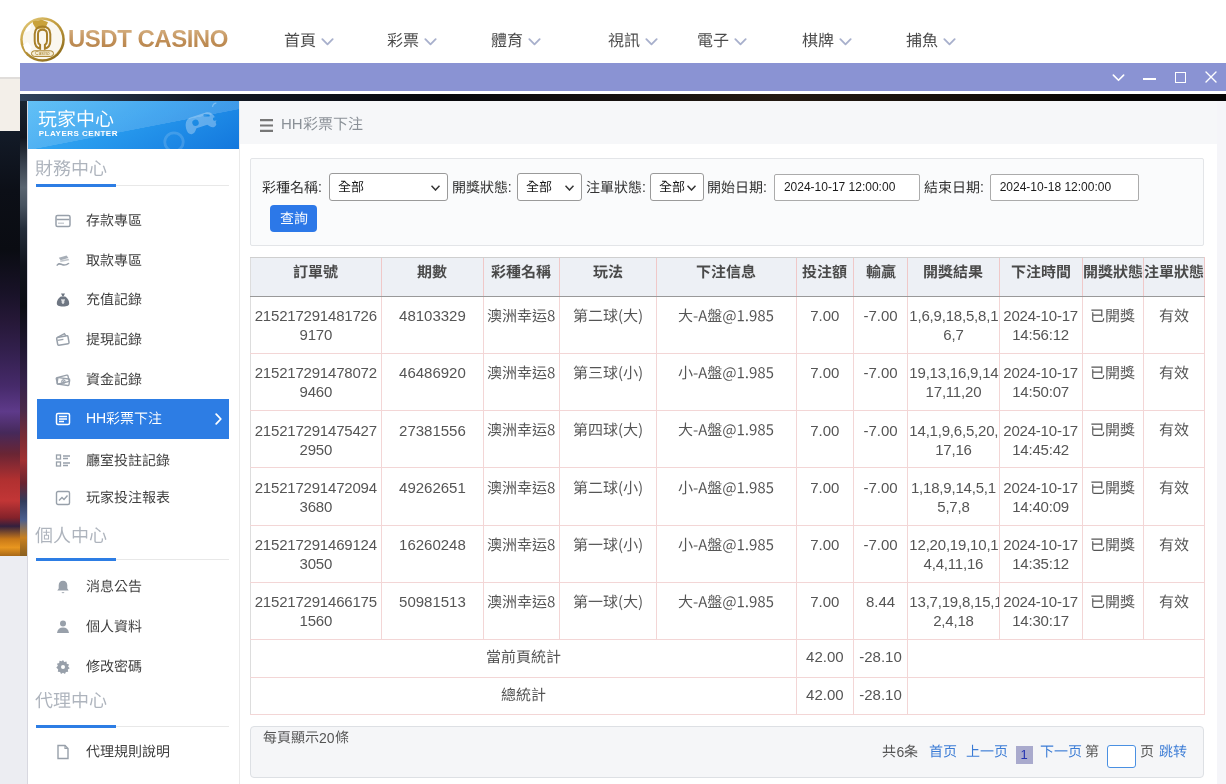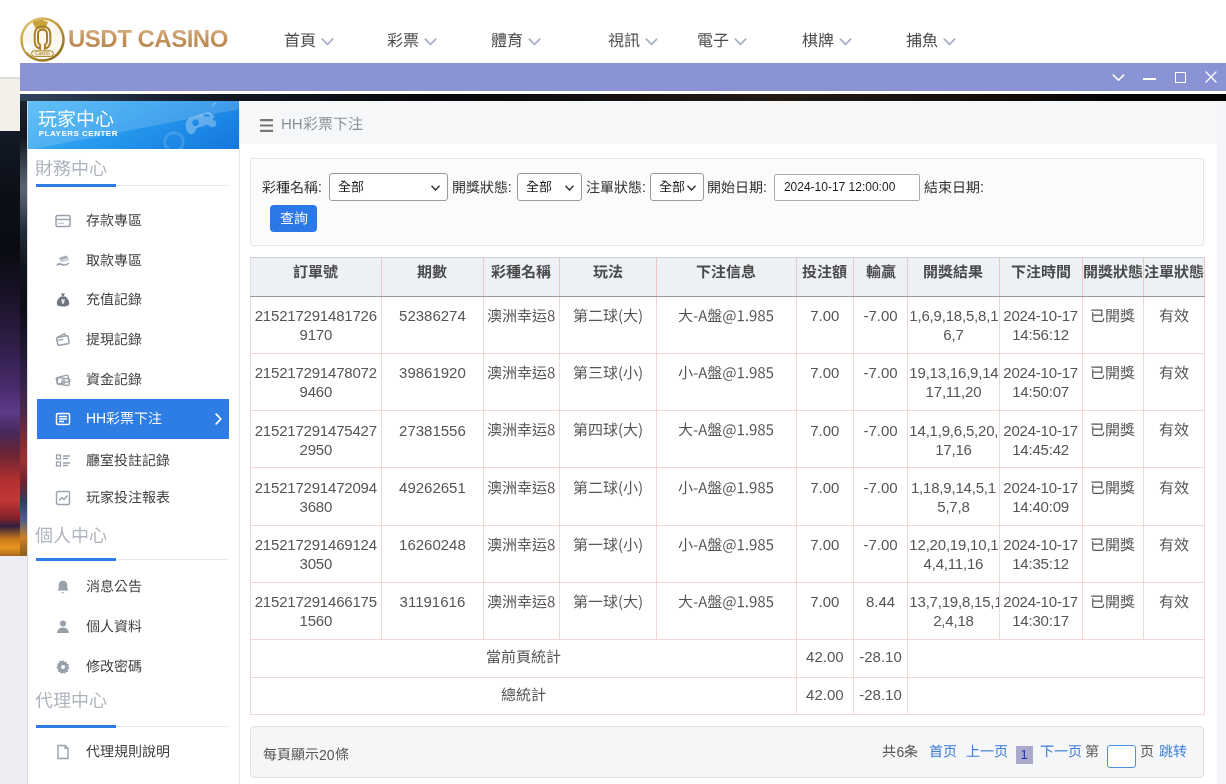--- a/index.html
+++ b/index.html
@@ -434,20 +434,21 @@
             <use href="#g65e5r" x="2000"></use>
             <use href="#g671fr" x="3000"></use>
           </svg>:</div>
         <div class="finp" style="left:522.9px;width:145.9px">2024-10-17 12:00:00</div>
         <div class="flabel" style="left:673px"><svg class="z" width="56.0" height="14" viewBox="0 -880 4000 1000">
             <use href="#g7d50r" x="0"></use>
             <use href="#g675fr" x="1000"></use>
             <use href="#g65e5r" x="2000"></use>
             <use href="#g671fr" x="3000"></use>
           </svg>:</div>
+        <div class="finp" style="left:738.7px;width:148.9px">2024-10-18 12:00:00</div>
         <div id="qbtn" style="padding-top:6px"><svg class="z" width="28.0" height="14" viewBox="0 -880 2000 1000">
             <use href="#g67e5r" x="0"></use>
             <use href="#g8a62r" x="1000"></use>
           </svg></div>
       </div>
       <table id="tbl">
         <colgroup>
           <col style="width:130.6px">
           <col style="width:102.7px">
           <col style="width:75.3px">
@@ -516,21 +517,21 @@
               </svg></th>
             <th><svg class="z" width="60.0" height="15" viewBox="0 -880 4000 1000">
                 <use href="#g6ce8b" x="0"></use>
                 <use href="#g55aeb" x="1000"></use>
                 <use href="#g72c0b" x="2000"></use>
                 <use href="#g614bb" x="3000"></use>
               </svg></th>
           </tr>
           <tr>
             <td class="num">215217291481726<br>9170</td>
-            <td>52386274</td>
+            <td>48103329</td>
             <td><svg class="z" width="68.33" height="15" viewBox="0 -880 4555 1000">
                 <use href="#g6fb3r" x="0"></use>
                 <use href="#g6d32r" x="1000"></use>
                 <use href="#g5e78r" x="2000"></use>
                 <use href="#g8fd0r" x="3000"></use>
                 <use href="#g38r" x="4000"></use>
               </svg></td>
             <td><svg class="z" width="70.14" height="15" viewBox="0 -880 4676 1000">
                 <use href="#g7b2cr" x="0"></use>
                 <use href="#g4e8cr" x="1000"></use>
@@ -560,21 +561,21 @@
                 <use href="#g958br" x="1000"></use>
                 <use href="#g734er" x="2000"></use>
               </svg></td>
             <td><svg class="z" width="30.0" height="15" viewBox="0 -880 2000 1000">
                 <use href="#g6709r" x="0"></use>
                 <use href="#g6548r" x="1000"></use>
               </svg></td>
           </tr>
           <tr>
             <td class="num">215217291478072<br>9460</td>
-            <td>39861920</td>
+            <td>46486920</td>
             <td><svg class="z" width="68.33" height="15" viewBox="0 -880 4555 1000">
                 <use href="#g6fb3r" x="0"></use>
                 <use href="#g6d32r" x="1000"></use>
                 <use href="#g5e78r" x="2000"></use>
                 <use href="#g8fd0r" x="3000"></use>
                 <use href="#g38r" x="4000"></use>
               </svg></td>
             <td><svg class="z" width="70.14" height="15" viewBox="0 -880 4676 1000">
                 <use href="#g7b2cr" x="0"></use>
                 <use href="#g4e09r" x="1000"></use>
@@ -736,21 +737,21 @@
                 <use href="#g958br" x="1000"></use>
                 <use href="#g734er" x="2000"></use>
               </svg></td>
             <td><svg class="z" width="30.0" height="15" viewBox="0 -880 2000 1000">
                 <use href="#g6709r" x="0"></use>
                 <use href="#g6548r" x="1000"></use>
               </svg></td>
           </tr>
           <tr>
             <td class="num">215217291466175<br>1560</td>
-            <td>31191616</td>
+            <td>50981513</td>
             <td><svg class="z" width="68.33" height="15" viewBox="0 -880 4555 1000">
                 <use href="#g6fb3r" x="0"></use>
                 <use href="#g6d32r" x="1000"></use>
                 <use href="#g5e78r" x="2000"></use>
                 <use href="#g8fd0r" x="3000"></use>
                 <use href="#g38r" x="4000"></use>
               </svg></td>
             <td><svg class="z" width="70.14" height="15" viewBox="0 -880 4676 1000">
                 <use href="#g7b2cr" x="0"></use>
                 <use href="#g4e00r" x="1000"></use>
@@ -803,21 +804,21 @@
                 <use href="#g7d71r" x="1000"></use>
                 <use href="#g8a08r" x="2000"></use>
               </svg></td>
             <td>42.00</td>
             <td>-28.10</td>
             <td colspan="4"></td>
           </tr>
         </tbody>
       </table>
       <div id="pager">
-        <div class="abs" style="left:12px;top:20px"><svg class="z" width="56.0" height="14" viewBox="0 -880 4000 1000">
+        <div class="abs" style="left:12px;top:3px"><svg class="z" width="56.0" height="14" viewBox="0 -880 4000 1000">
             <use href="#g6bcfr" x="0"></use>
             <use href="#g9801r" x="1000"></use>
             <use href="#g986fr" x="2000"></use>
             <use href="#g793ar" x="3000"></use>
           </svg>20<svg class="z" width="14.0" height="14" viewBox="0 -880 1000 1000">
             <use href="#g689dr" x="0"></use>
           </svg></div>
         <div class="abs" style="left:631.4px;top:17px"><svg class="z" width="14.0" height="14" viewBox="0 -880 1000 1000">
             <use href="#g5171r" x="0"></use>
           </svg>6<svg class="z" width="14.0" height="14" viewBox="0 -880 1000 1000">

